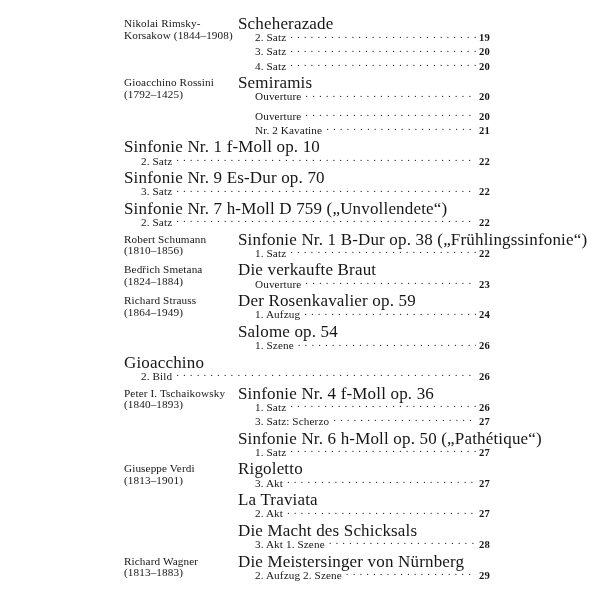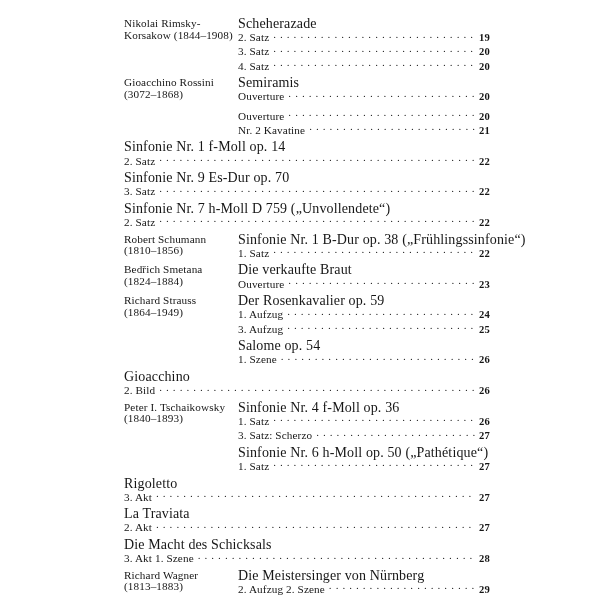--- a/index.html
+++ b/index.html
@@ -48,36 +48,37 @@
   }
 
   .work-group {
     margin-bottom: 5px;
   }
   .work-group:last-child {
     margin-bottom: 0;
   }
 
   .work-title {
-    font-size: 14px;
+    font-size: 17px;
     line-height: 11.6px;
     white-space: nowrap;
     letter-spacing: 0.01em;
   }
 
   .mvt {
     display: flex;
     align-items: baseline;
     font-size: 11.2px;
     line-height: 11.6px;
     letter-spacing: 0.01em;
   }
   .mvt-label {
     white-space: nowrap;
     flex: 0 0 auto;
+    margin-left: 17px;
   }
   .leader {
     flex: 1 1 auto;
     margin: 0 3px 0 4px;
     position: relative;
     overflow: hidden;
     height: 11.6px;
   }
   .leader::before {
     content: ". . . . . . . . . . . . . . . . . . . . . . . . . . . . . . . . . . . . . . . . . . . . . . . . . . . . . . . . . . . . . . . .";
@@ -126,21 +127,21 @@
             <span class="mvt-label">4. Satz</span>
             <span class="leader"></span>
             <span class="pageno">20</span>
           </div>
         </div>
       </div>
     </div>
     <div class="composer-block">
       <div class="composer-cell">
         <span class="cname">Gioacchino Rossini</span>
-        <span class="cdates">(3072–1868)</span>
+        <span class="cdates">(1792–1425)</span>
       </div>
       <div class="works-cell">
         <div class="work-group">
           <div class="work-title">Semiramis</div>
           <div class="mvt">
             <span class="mvt-label">Ouverture</span>
             <span class="leader"></span>
             <span class="pageno">20</span>
           </div>
         </div>
@@ -154,21 +155,21 @@
             <span class="mvt-label">Nr. 2 Kavatine</span>
             <span class="leader"></span>
             <span class="pageno">21</span>
           </div>
         </div>
       </div>
     </div>
     <div class="composer-block">
       <div class="works-cell">
         <div class="work-group">
-          <div class="work-title">Sinfonie Nr. 1 f-Moll op. 14</div>
+          <div class="work-title">Sinfonie Nr. 1 f-Moll op. 10</div>
           <div class="mvt">
             <span class="mvt-label">2. Satz</span>
             <span class="leader"></span>
             <span class="pageno">22</span>
           </div>
         </div>
         <div class="work-group">
           <div class="work-title">Sinfonie Nr. 9 Es-Dur op. 70</div>
           <div class="mvt">
             <span class="mvt-label">3. Satz</span>
@@ -228,25 +229,20 @@
         <span class="cdates">(1864–1949)</span>
       </div>
       <div class="works-cell">
         <div class="work-group">
           <div class="work-title">Der Rosenkavalier op. 59</div>
           <div class="mvt">
             <span class="mvt-label">1. Aufzug</span>
             <span class="leader"></span>
             <span class="pageno">24</span>
           </div>
-          <div class="mvt">
-            <span class="mvt-label">3. Aufzug</span>
-            <span class="leader"></span>
-            <span class="pageno">25</span>
-          </div>
         </div>
         <div class="work-group">
           <div class="work-title">Salome op. 54</div>
           <div class="mvt">
             <span class="mvt-label">1. Szene</span>
             <span class="leader"></span>
             <span class="pageno">26</span>
           </div>
         </div>
       </div>
@@ -286,20 +282,24 @@
           <div class="work-title">Sinfonie Nr. 6 h-Moll op. 50 („Pathétique“)</div>
           <div class="mvt">
             <span class="mvt-label">1. Satz</span>
             <span class="leader"></span>
             <span class="pageno">27</span>
           </div>
         </div>
       </div>
     </div>
     <div class="composer-block">
+      <div class="composer-cell">
+        <span class="cname">Giuseppe Verdi</span>
+        <span class="cdates">(1813–1901)</span>
+      </div>
       <div class="works-cell">
         <div class="work-group">
           <div class="work-title">Rigoletto</div>
           <div class="mvt">
             <span class="mvt-label">3. Akt</span>
             <span class="leader"></span>
             <span class="pageno">27</span>
           </div>
         </div>
         <div class="work-group">

